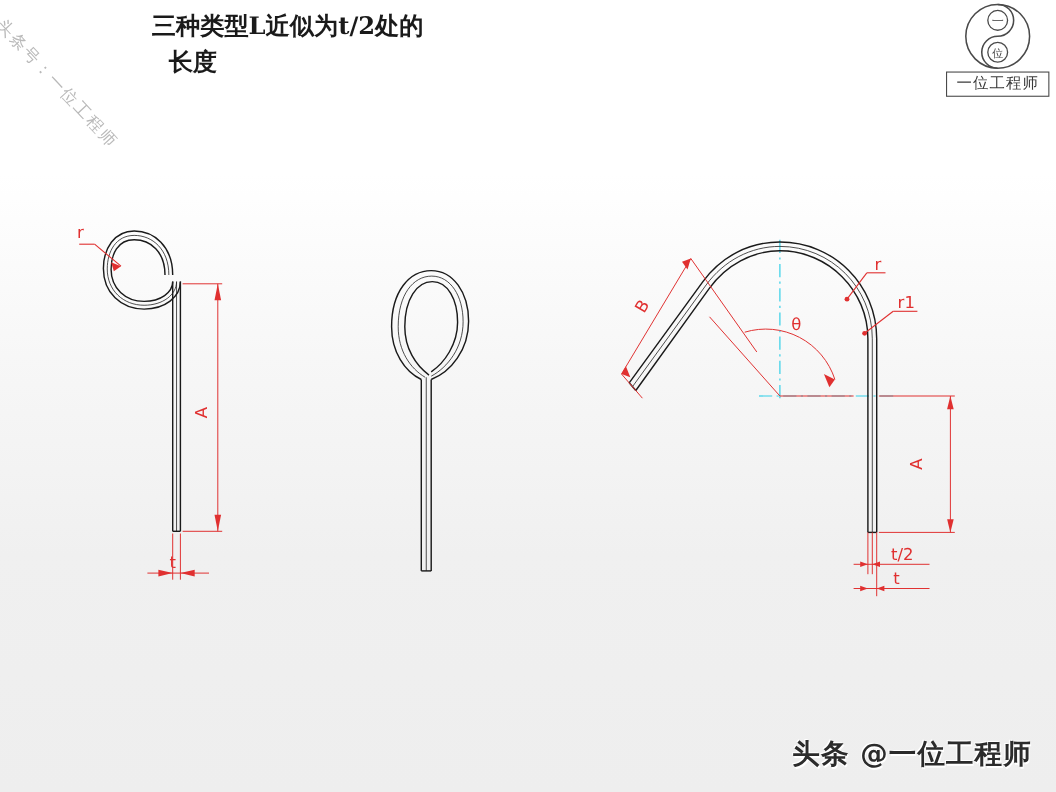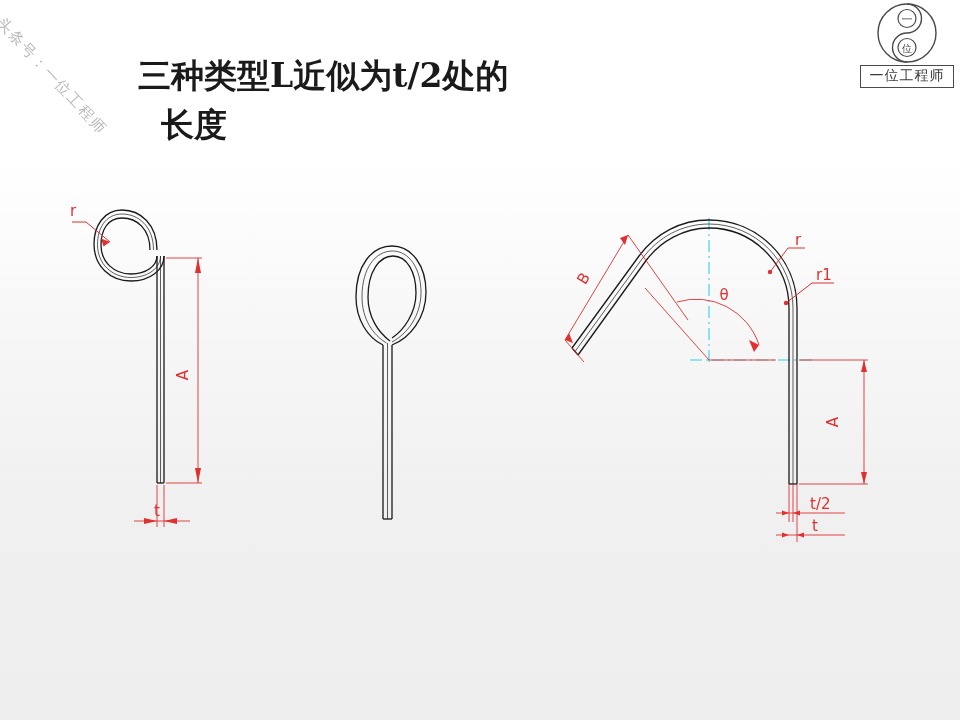--- a/index.html
+++ b/index.html
@@ -13,26 +13,25 @@
     width: 960px; height: 720px;
     background: linear-gradient(to bottom, #ffffff 0%, #ffffff 22%, #f7f7f7 45%, #f0f0f0 70%, #eeeeee 100%);
   }
   
   #title {
     position: absolute;
     left: 138px; top: 8px;
     width: 560px;
     font-family: "DejaVu Serif", serif;
     font-weight: bold;
-    font-size: 33px;
+    font-size: 22px;
     line-height: 1.48;
     color: #1a1a1a;
     letter-spacing: 0px;
     white-space: pre-wrap;
-    margin-top: 44px;
   }
   
   #watermark {
     position: absolute;
     left: -4px; top: 18px;
     width: 190px;
     font-family: "DejaVu Sans", sans-serif;
     font-size: 15px;
     color: #b9b9b9;
     transform: rotate(47deg);
@@ -244,13 +243,14 @@
       <text class="lbl" x="810" y="509">t/2</text>
 
       <line x1="797" y1="484" x2="797" y2="542" stroke="#e03030" stroke-width="0.9"></line>
       <line x1="776" y1="535" x2="845" y2="535" stroke="#e03030" stroke-width="0.9"></line>
       <polygon points="789,535 782,532.5 782,537.5" fill="#e03030"></polygon>
       <polygon points="797,535 804,532.5 804,537.5" fill="#e03030"></polygon>
       <text class="lbl" x="812" y="531">t</text>
     </g>
   </svg>
 
+  <div id="footer">头条 @一位工程师</div>
 </div>
 
 </body></html>

